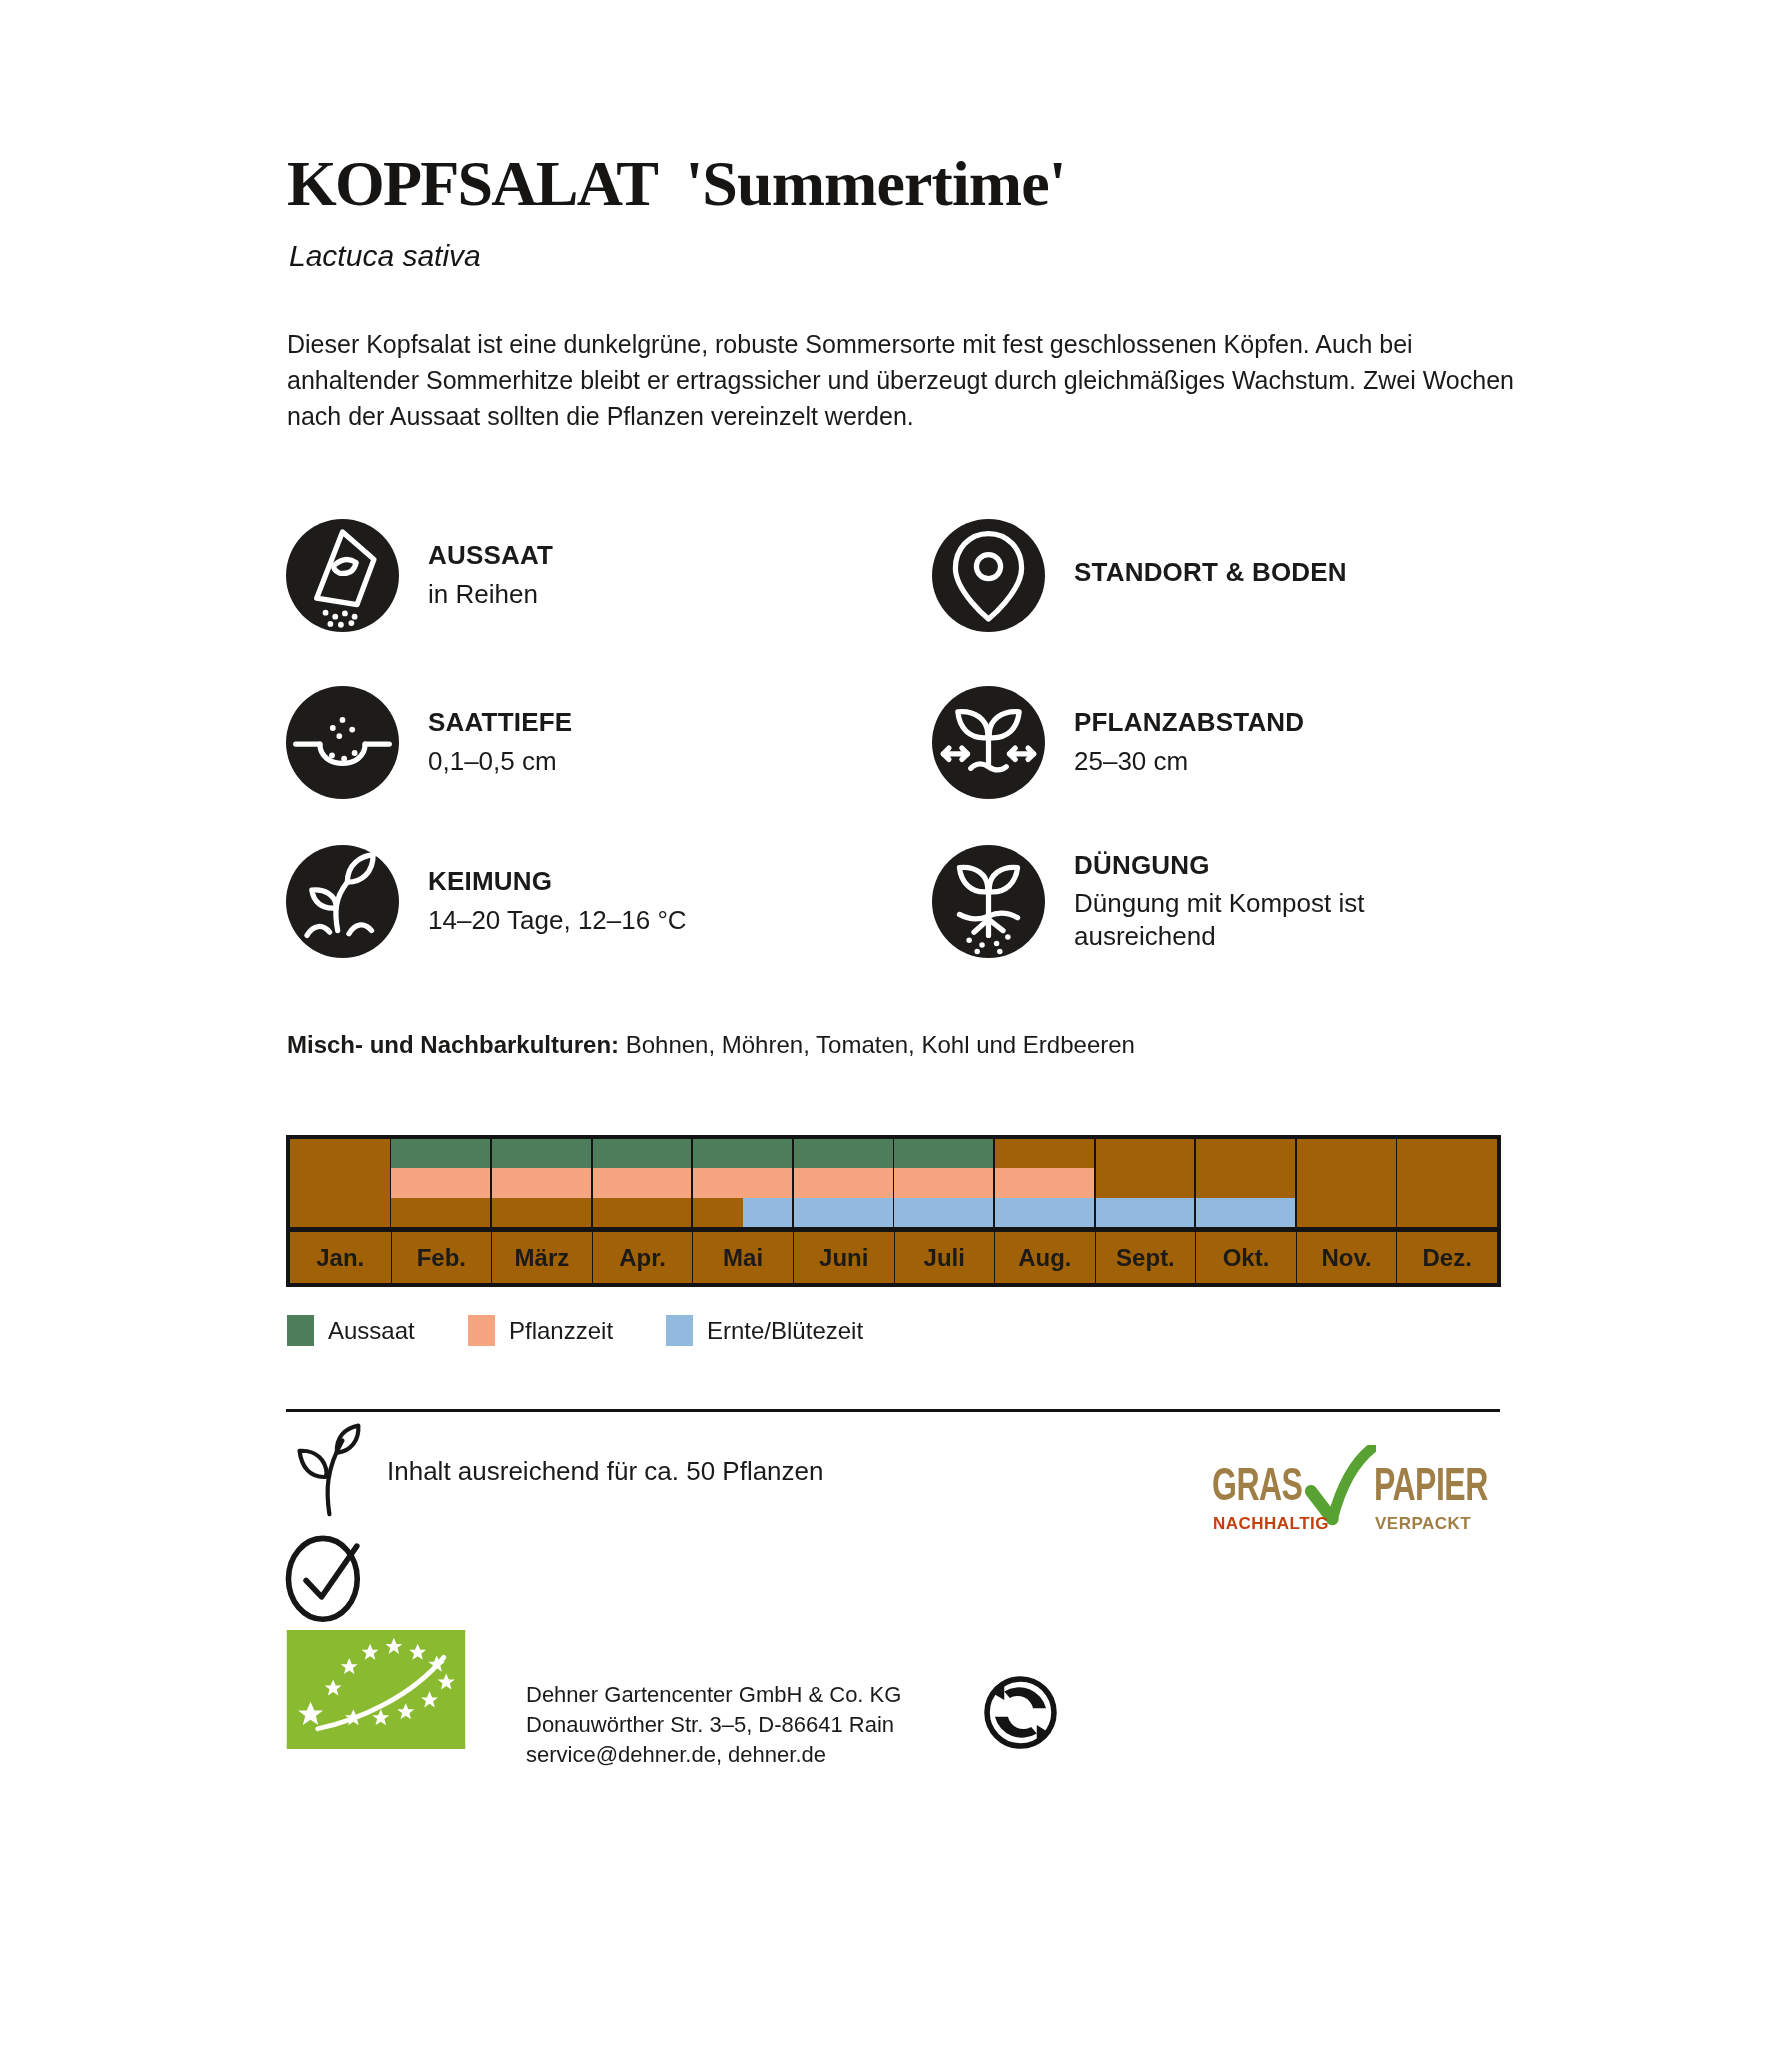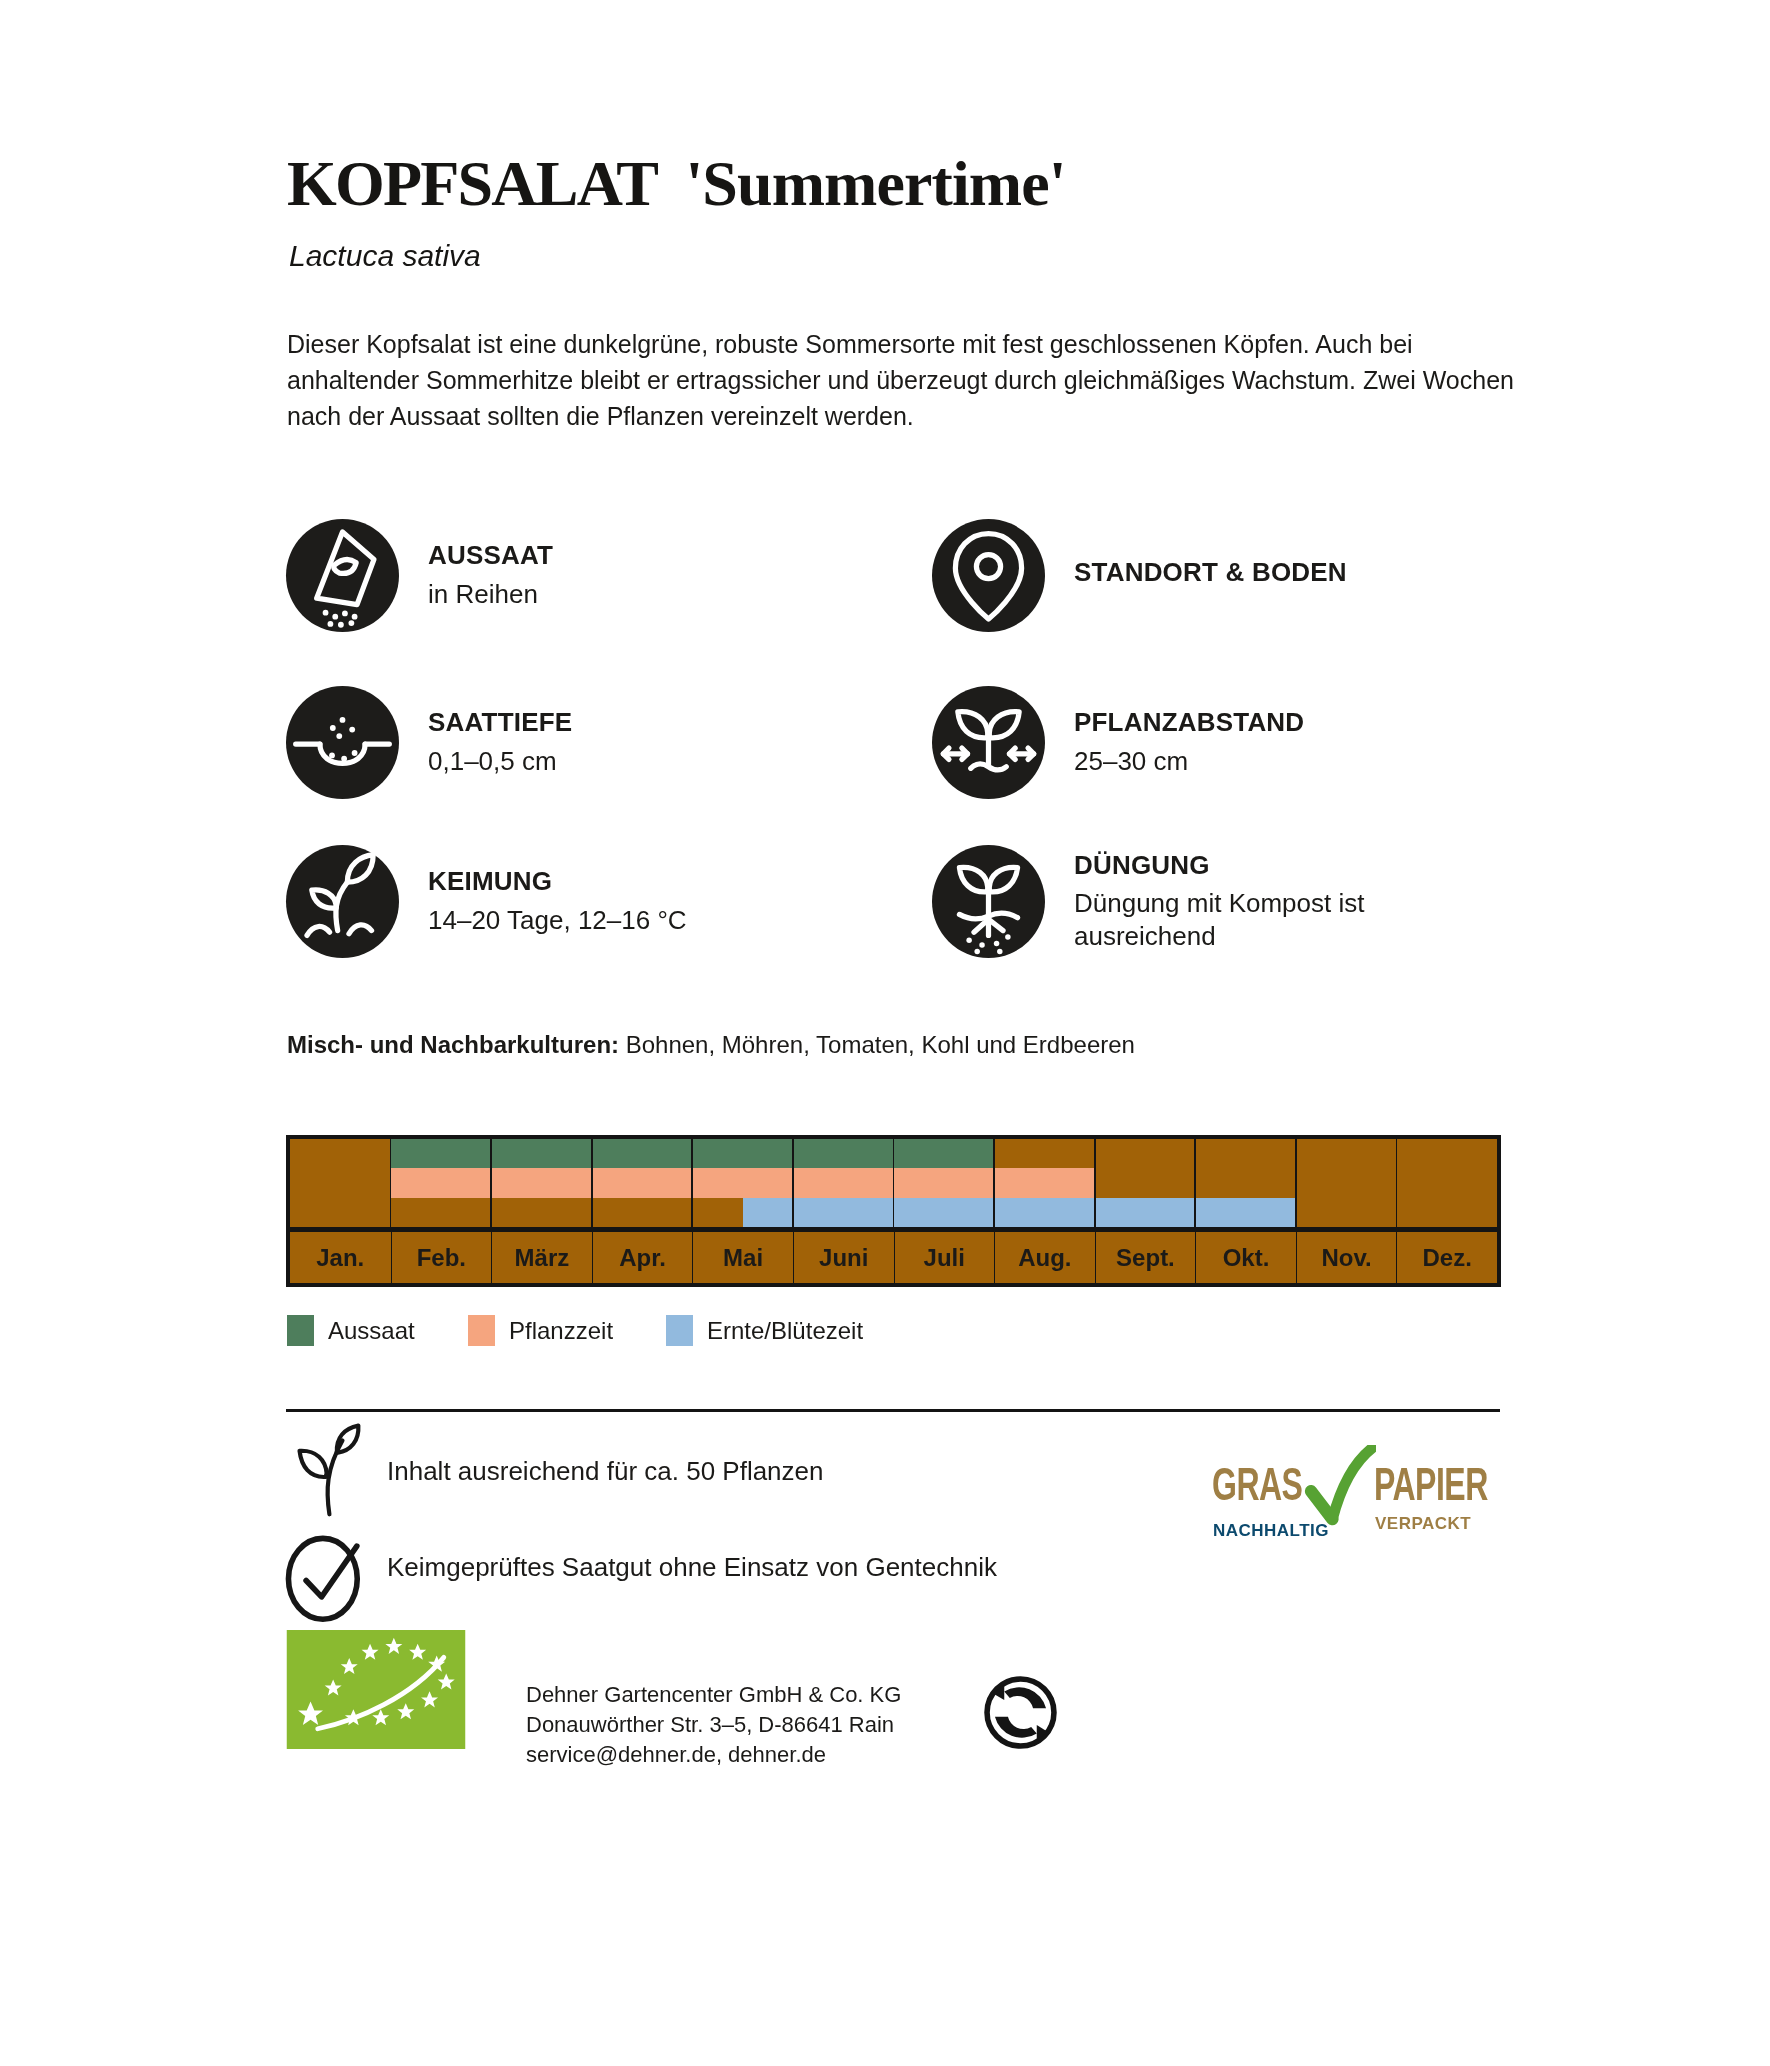--- a/index.html
+++ b/index.html
@@ -247,21 +247,20 @@
   </span>
   <div class="abs foot-text" style="left:387px;top:1456px;">Inhalt ausreichend für ca. 50 Pflanzen</div>
 
   <span class="abs lineicon" style="left:282px;top:1527px;width:86px;height:101px;">
     <svg viewBox="0 0 200 230" width="86" height="101">
       <ellipse cx="95" cy="118" rx="80" ry="94" stroke="#161616" stroke-width="13" fill="none"></ellipse>
       <path d="M56 122 L92 160 L174 42" stroke-width="13"></path>
     </svg>
   </span>
   <div class="abs" style="left:387px;top:1550px;">
-    <div class="keim-line">Keimgeprüftes Saatgut ohne Einsatz von Gentechnik</div>
   </div>
 
   <span class="abs" style="left:286px;top:1630px;">
     <svg viewBox="0 0 300 200" width="180" height="119">
       <defs>
         <path id="star" d="M0,-10 L2.94,-3.09 L9.51,-3.09 L4.05,1.18 L5.88,8.09 L0,4 L-5.88,8.09 L-4.05,1.18 L-9.51,-3.09 L-2.94,-3.09 Z" fill="#ffffff"></path>
       </defs>
       <rect x="0" y="0" width="300" height="200" fill="#8aba30"></rect>
       <use href="#star" transform="translate(40,142) scale(2.2)"></use>
       <use href="#star" transform="translate(78,98) scale(1.5)"></use>
@@ -297,18 +296,18 @@
 
   <div class="abs" style="left:1212px;top:1458px;width:304px;height:92px;">
     <span class="gp-word" style="left: 0px; top: 0px; color: rgb(159, 127, 69);">GRAS</span>
     <span class="abs" style="left:90px;top:-13px;">
       <svg viewBox="0 0 180 240" width="74" height="99">
         <path d="M22 112 L74 180" stroke="#57a233" stroke-width="30" stroke-linecap="round" fill="none"></path>
         <path d="M74 180 C96 96 128 40 172 6" stroke="#57a233" stroke-width="26" stroke-linecap="round" fill="none"></path>
       </svg>
     </span>
     <span class="gp-word" style="left: 162px; top: 0px; color: rgb(159, 127, 69);">PAPIER</span>
-    <span class="gp-sub" style="left: 0.9px; top: 63px; color: #0c4a6e;">NACHHALTIG</span>
+    <span class="gp-sub" style="left: 0.9px; top: 56px; color: #c2410c;">NACHHALTIG</span>
     <span class="gp-sub" style="left: 163px; top: 56px; color: rgb(159, 127, 69);">VERPACKT</span>
   </div>
 
 </div>
 
 
 </body></html>

